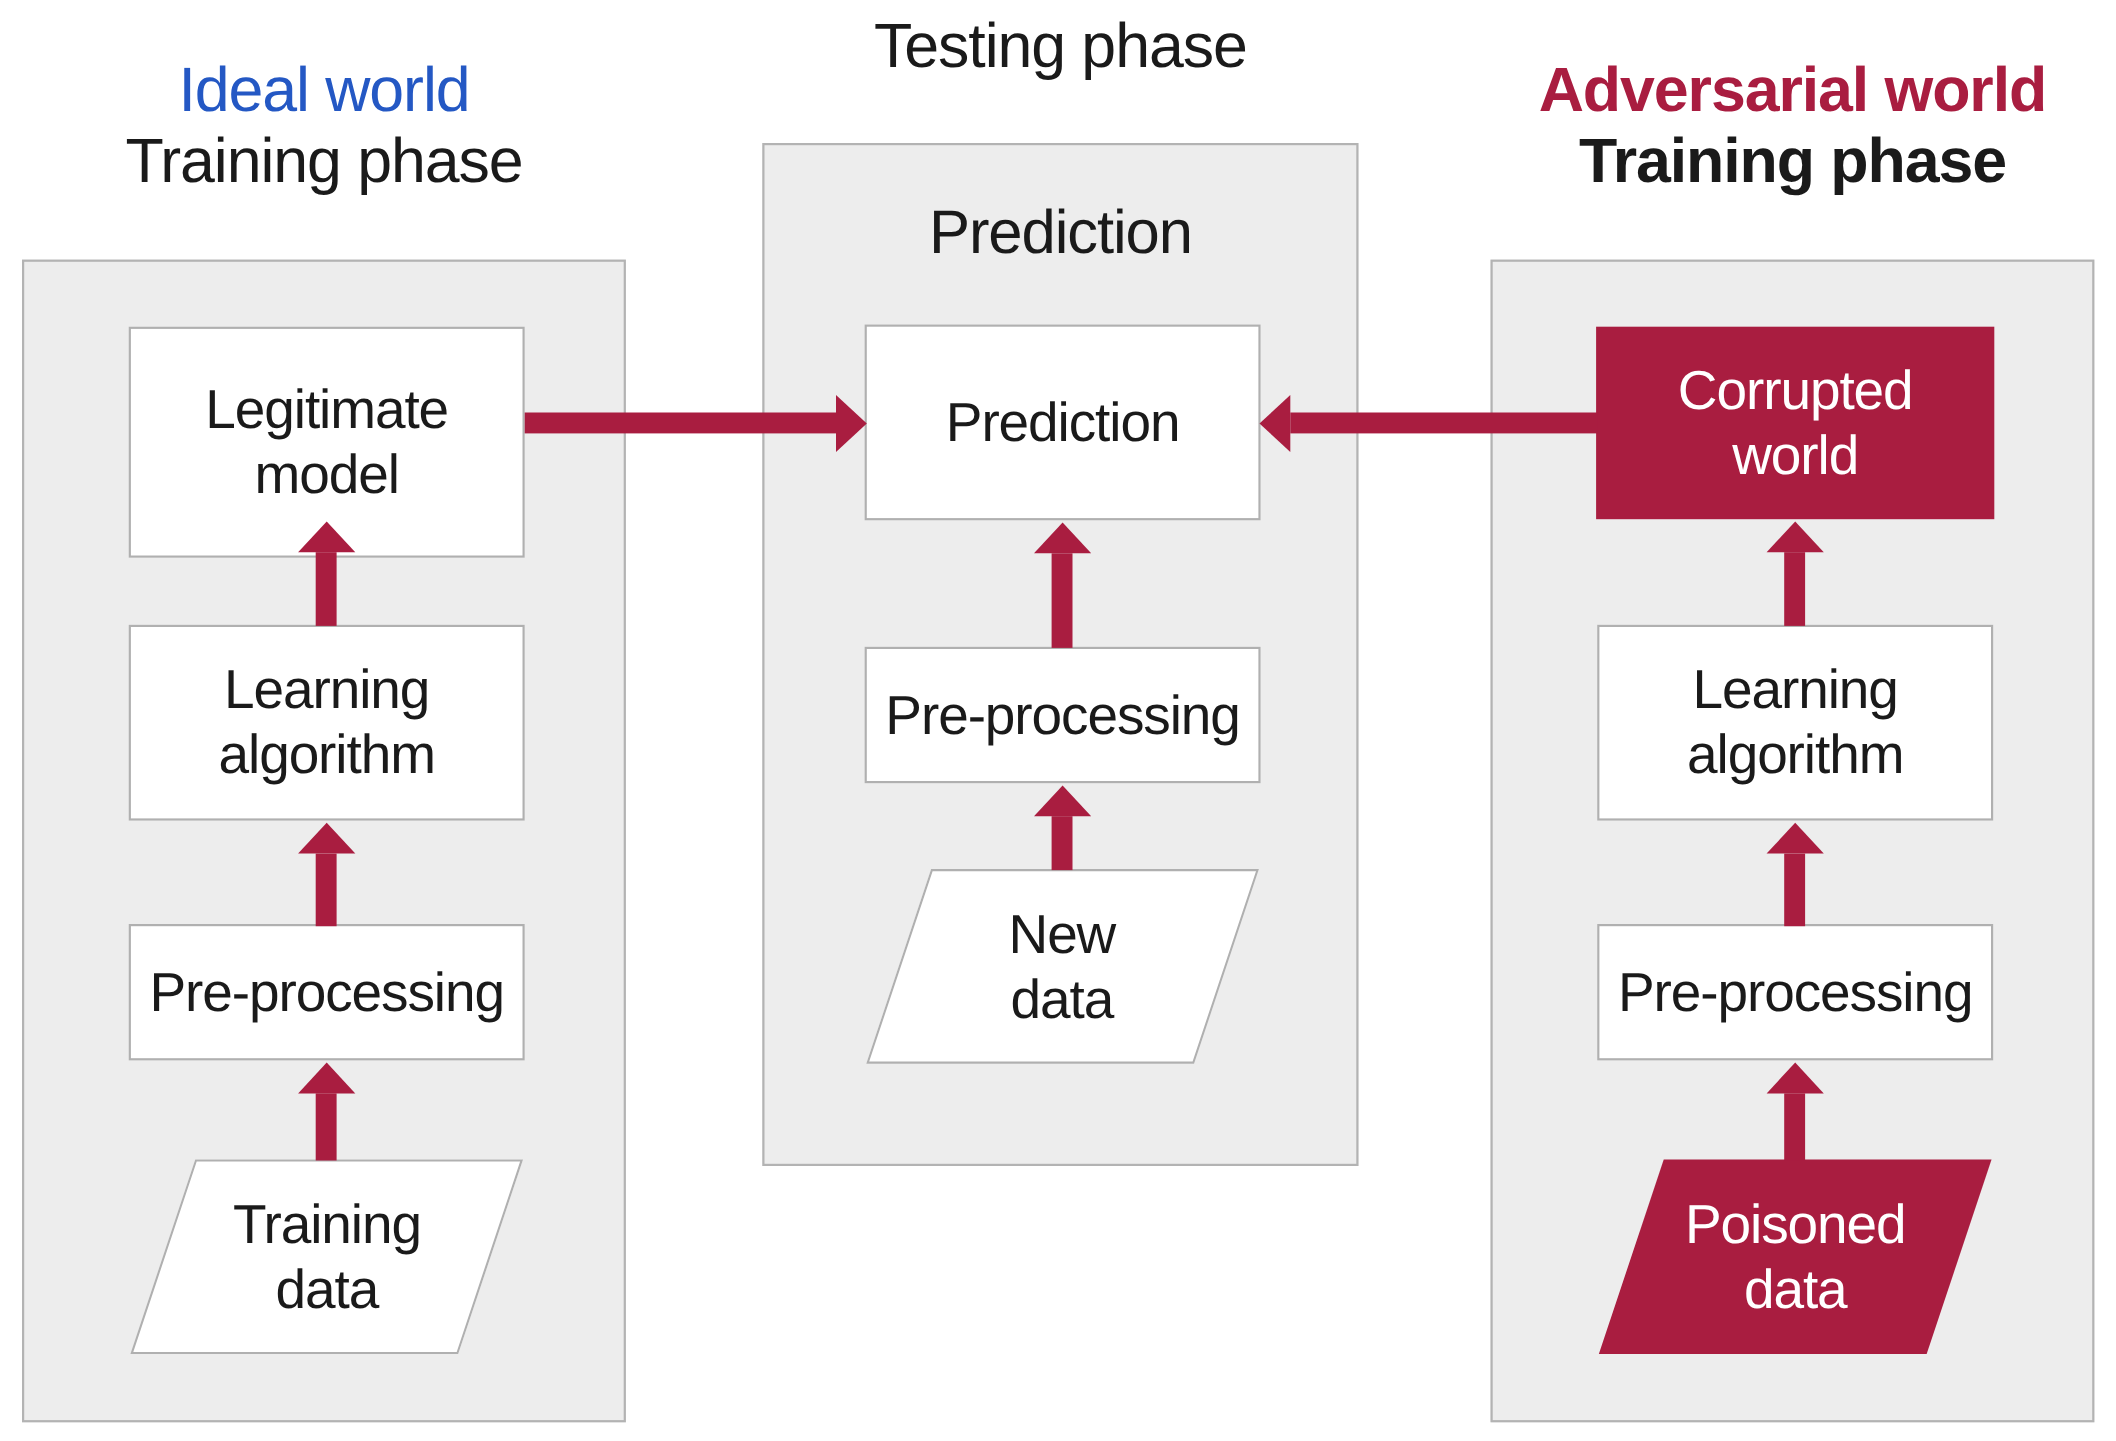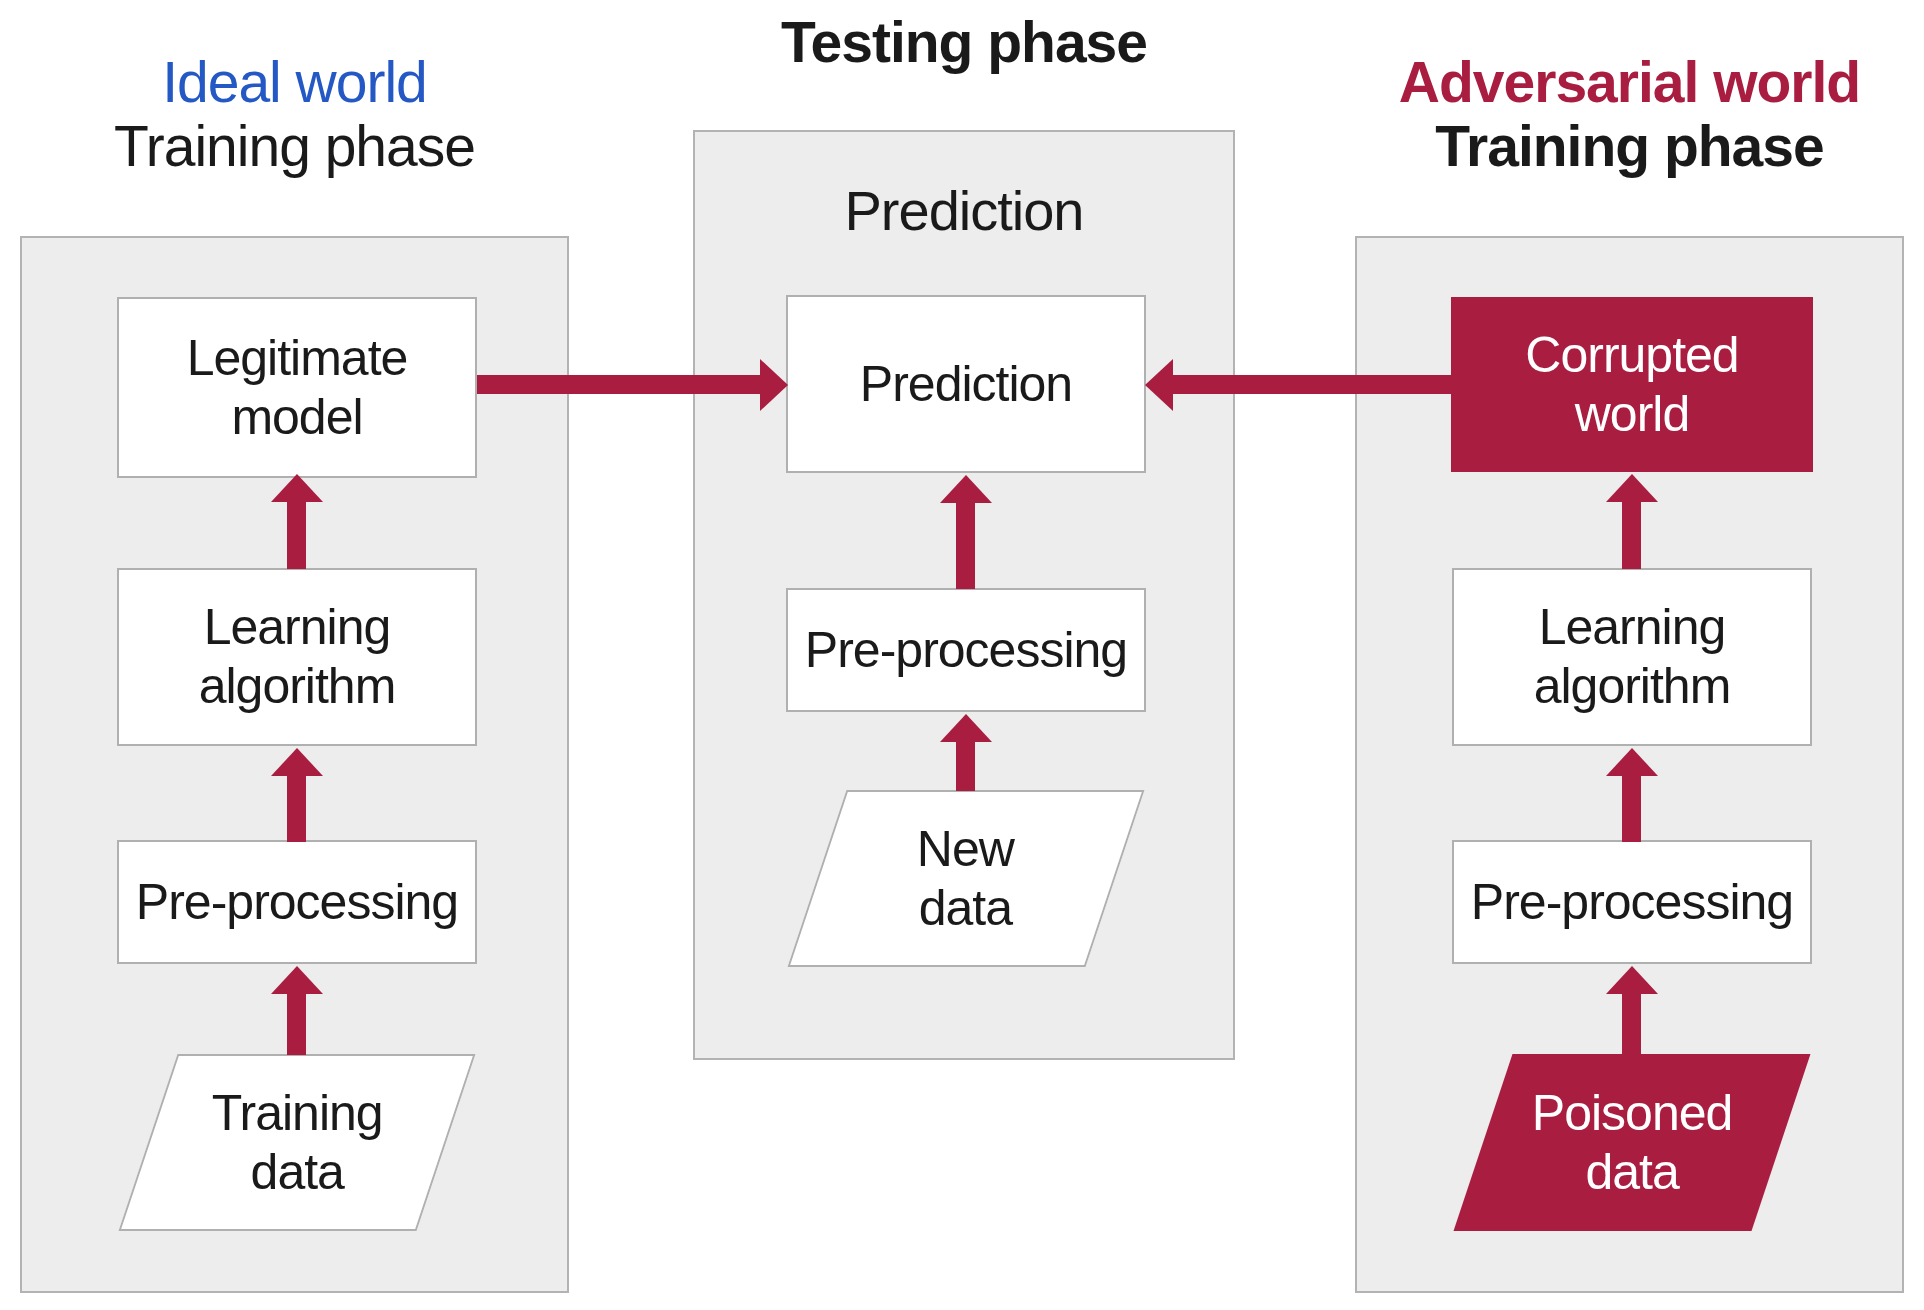--- a/index.html
+++ b/index.html
@@ -73,36 +73,36 @@
 </head>
 <body>
 
 <div class="canvas" style="--crimson: #A91D40; --blue: #2458C4; --panel-bg: #EDEDED; --panel-border: #B3B3B3; --box-border: #B0B0B0; --text: #1A1A1A;">
 
   <div class="hdr" style="left:20px;top:50px;width:549px;">
     <div class="world-blue">Ideal world</div>
     <div>Training phase</div>
   </div>
 
-  <div class="hdr" style="left:693px;top:10px;width:542px;font-weight:bold;">
+  <div class="hdr" style="left:693px;top:10px;width:542px;">
     <div>Testing phase</div>
   </div>
 
   <div class="hdr" style="left:1355px;top:50px;width:549px;font-weight:bold;">
     <div class="world-red">Adversarial world</div>
     <div>Training phase</div>
   </div>
 
   <div class="panel" style="left:20px;top:236px;width:549px;height:1057px;"></div>
   <div class="panel" style="left:693px;top:130px;width:542px;height:930px;"></div>
   <div class="panel" style="left:1355px;top:236px;width:549px;height:1057px;"></div>
 
   <div class="panel-heading" style="left:693px;top:178px;width:542px;">Prediction</div>
 
-  <div class="node rect" style="left:117px;top:297px;width:360px;height:181px;">Legitimate
+  <div class="node rect" style="left:117px;top:297px;width:360px;height:210px;">Legitimate
 model</div>
   <div class="node rect" style="left:117px;top:568px;width:360px;height:178px;">Learning
 algorithm</div>
   <div class="node rect" style="left:117px;top:840px;width:360px;height:124px;">Pre-processing</div>
   <div class="node para" style="left:148px;top:1054px;width:298px;height:177px;">
     <span class="unskew">Training
 data</span>
   </div>
 
   <div>

